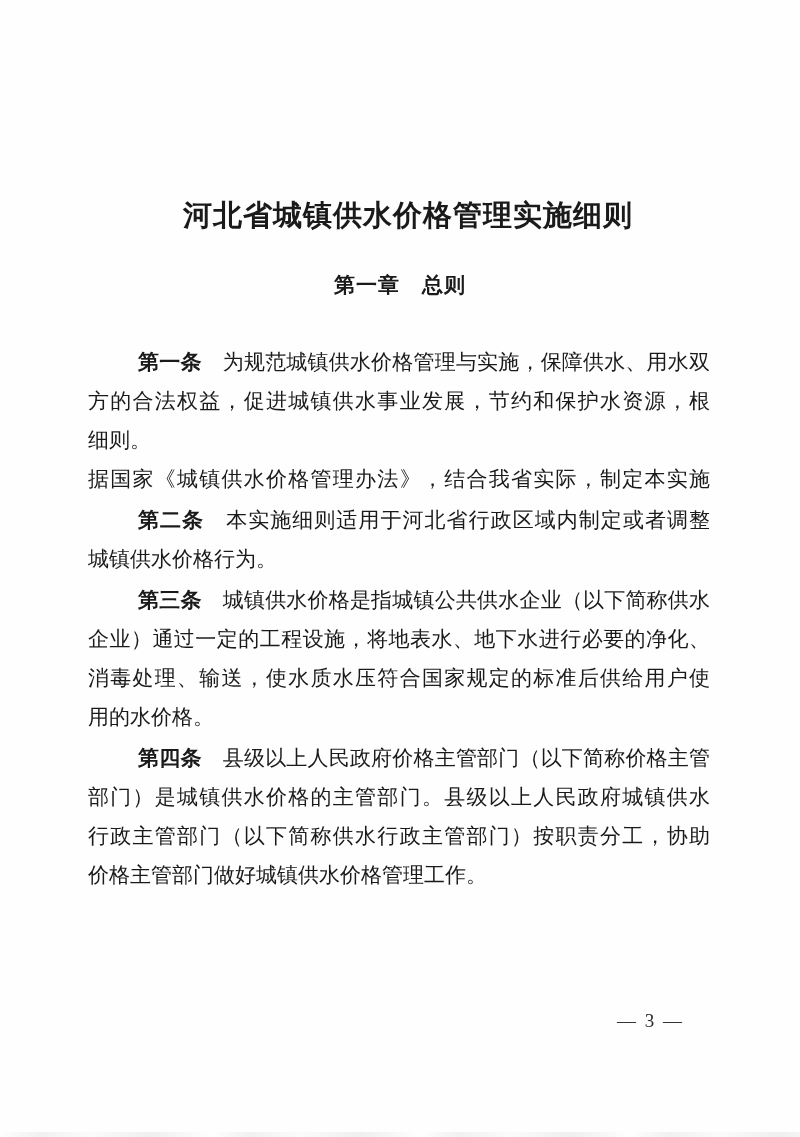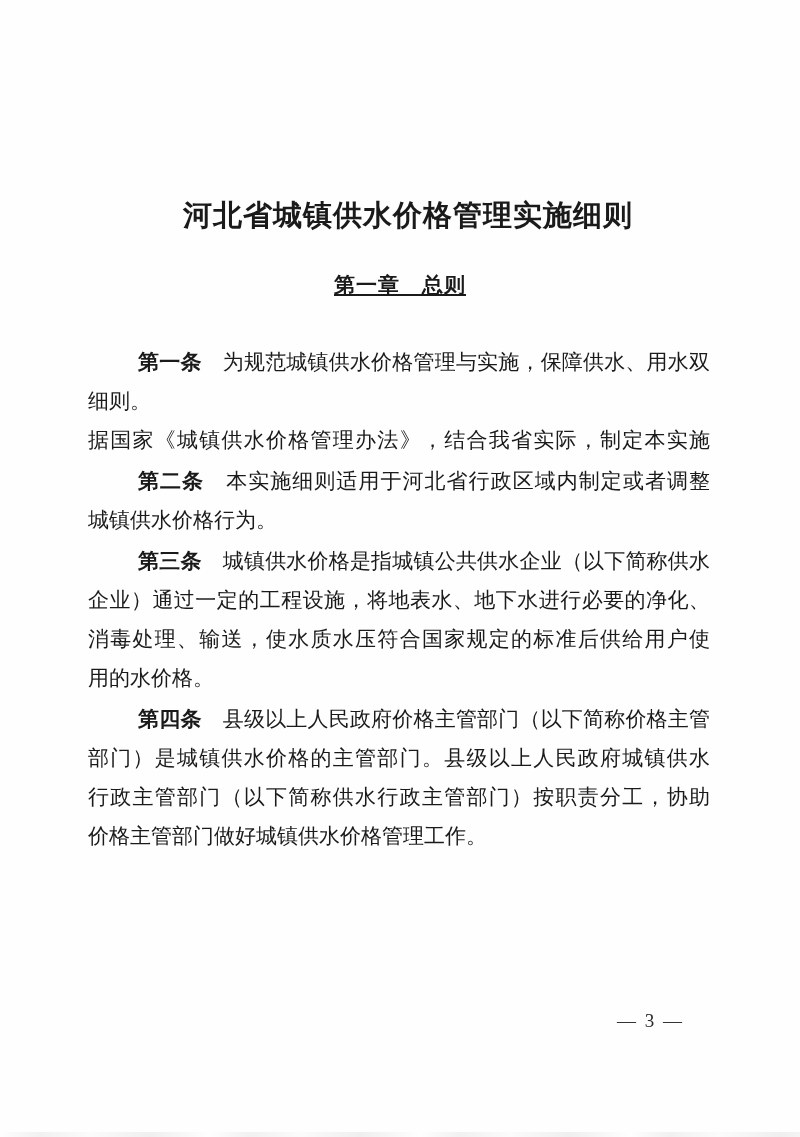--- a/index.html
+++ b/index.html
@@ -32,21 +32,20 @@
     position: absolute;
     top: 271px;
     left: 0;
     width: 100%;
     margin: 0;
     text-align: center;
     font-size: 21px;
     font-weight: 700;
     letter-spacing: 1px;
     font-family: "Liberation Sans", "DejaVu Sans", sans-serif;
-    text-decoration: underline;
   }
   .body-text {
     position: absolute;
     top: 341px;
     left: 87px;
     width: 624px;
     font-size: 21px;
     line-height: 39px;
   }
   .article {
@@ -95,20 +94,21 @@
 <body>
 
 <div class="page">
   <h1 class="title">河北省城镇供水价格管理实施细则</h1>
 
   <h2 class="chapter">第一章　总则</h2>
 
   <main class="body-text" id="articles">
       <div class="article">
         <div class="line first"><span class="article-label">第一条</span>　为规范城镇供水价格管理与实施，保障供水、用水双</div>
+        <div class="line">方的合法权益，促进城镇供水事业发展，节约和保护水资源，根</div>
         <div class="line last">细则。</div>
         <div class="line">据国家《城镇供水价格管理办法》，结合我省实际，制定本实施</div>
       </div>
       <div class="article">
         <div class="line first"><span class="article-label">第二条</span>　本实施细则适用于河北省行政区域内制定或者调整</div>
         <div class="line last">城镇供水价格行为。</div>
       </div>
       <div class="article">
         <div class="line first"><span class="article-label">第三条</span>　城镇供水价格是指城镇公共供水企业（以下简称供水</div>
         <div class="line">企业）通过一定的工程设施，将地表水、地下水进行必要的净化、</div>

